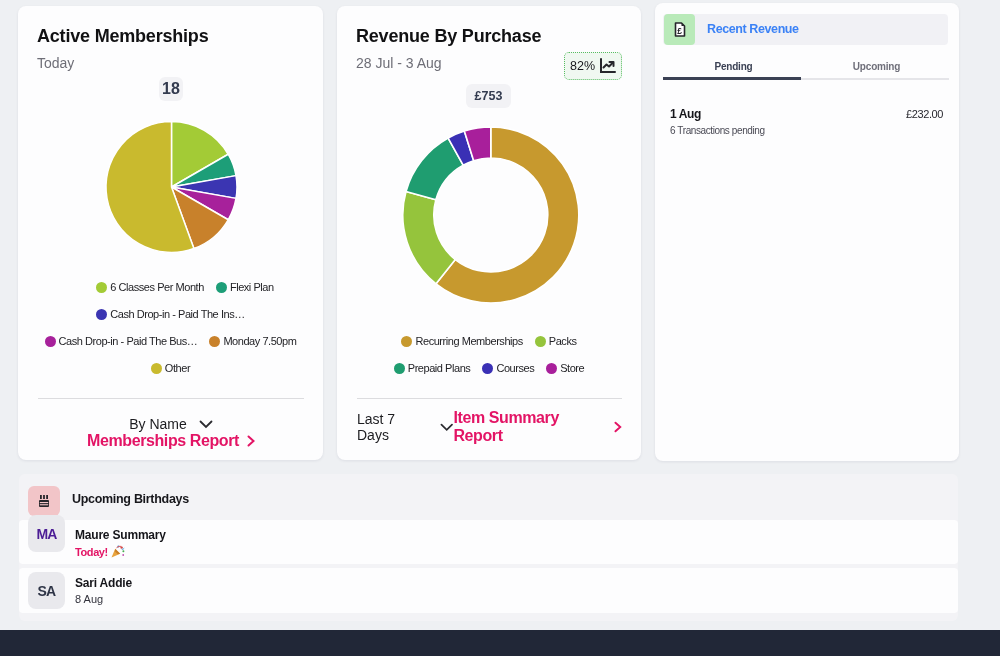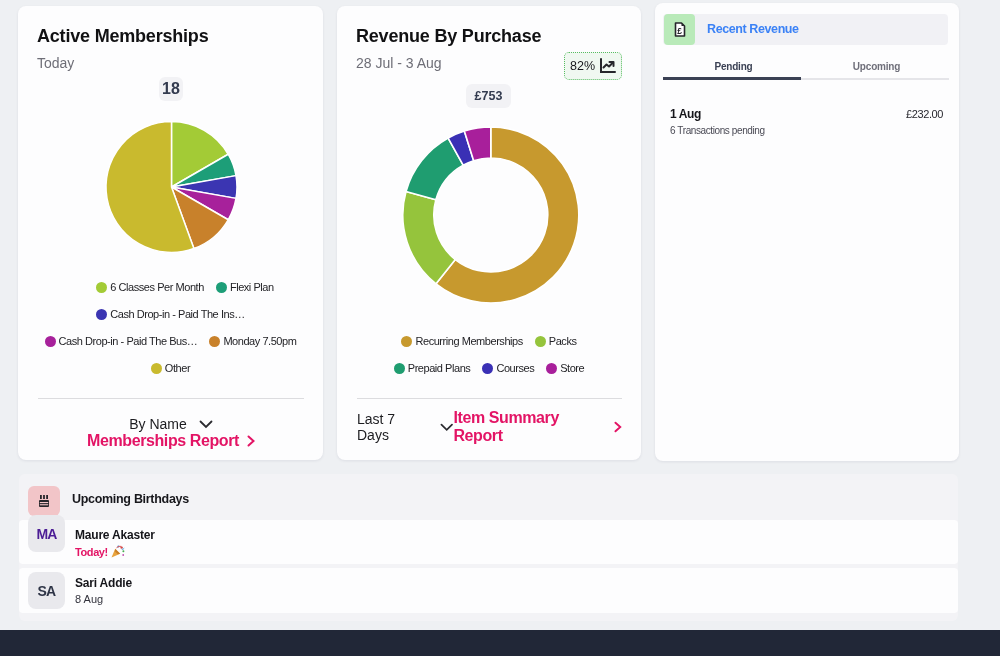--- a/index.html
+++ b/index.html
@@ -135,21 +135,21 @@
       <rect x="9.2" y="1" width="1.8" height="4" fill="#26262b"></rect>
       <rect x="2" y="6" width="10" height="7" rx="1" fill="#26262b"></rect>
       <rect x="2.8" y="8" width="8.4" height="1.1" fill="#f2c5c8"></rect>
       <rect x="2.8" y="10.2" width="8.4" height="1.1" fill="#f2c5c8"></rect>
     </svg>
   </div>
   <div style="position:absolute; left:53px; top:18px; font-size:12.5px; letter-spacing:-0.3px; font-weight:700; color:#17171c;">Upcoming Birthdays</div>
   <div style="position:absolute; left:0; top:46px; width:939px; height:44px; background:#fdfdfe; border-radius:4px;"></div>
   <div style="position:absolute; left:0; top:94px; width:939px; height:45px; background:#fdfdfe; border-radius:4px;"></div>
   <div style="position:absolute; left:9px; top:41px; width:37px; height:37px; background:#e9e9ed; border-radius:8px; display:flex; align-items:center; justify-content:center; font-weight:700; font-size:14px; letter-spacing:-0.8px; color:#4c1d95;">MA</div>
-  <div style="position:absolute; left:56px; top:54px; font-size:12px; letter-spacing:-0.2px; font-weight:700; color:#15151a;">Maure Akaster</div>
+  <div style="position:absolute; left:56px; top:54px; font-size:12px; letter-spacing:-0.2px; font-weight:700; color:#15151a;">Maure Summary</div>
   <div style="position:absolute; left:56px; top:71px; font-size:11px; letter-spacing:-0.4px; font-weight:700; color:#e31465;">Today!
     <svg width="14" height="13" viewBox="0 0 14 13" style="vertical-align:-2px;">
       <path d="M0.5 12.5 L4.2 3.8 L9.2 8.8 Z" fill="#e8a33d"></path>
       <path d="M4.2 3.8 L9.2 8.8 L6.8 9.3 L3.8 6.3 Z" fill="#c97f28"></path>
       <circle cx="10.6" cy="2.6" r="1.2" fill="#d04848"></circle>
       <circle cx="7.4" cy="1.6" r="1" fill="#3a8ad0"></circle>
       <circle cx="12.4" cy="6.2" r="1" fill="#48b050"></circle>
       <circle cx="12.2" cy="10" r="0.9" fill="#c050b0"></circle>
       <path d="M5.5 2.8 Q8 0.6 10.4 1.4" fill="none" stroke="#e05858" stroke-width="1"></path>
       <path d="M10.8 4.4 Q12.4 4.4 13.2 3.2" fill="none" stroke="#48a0e0" stroke-width="1"></path>

